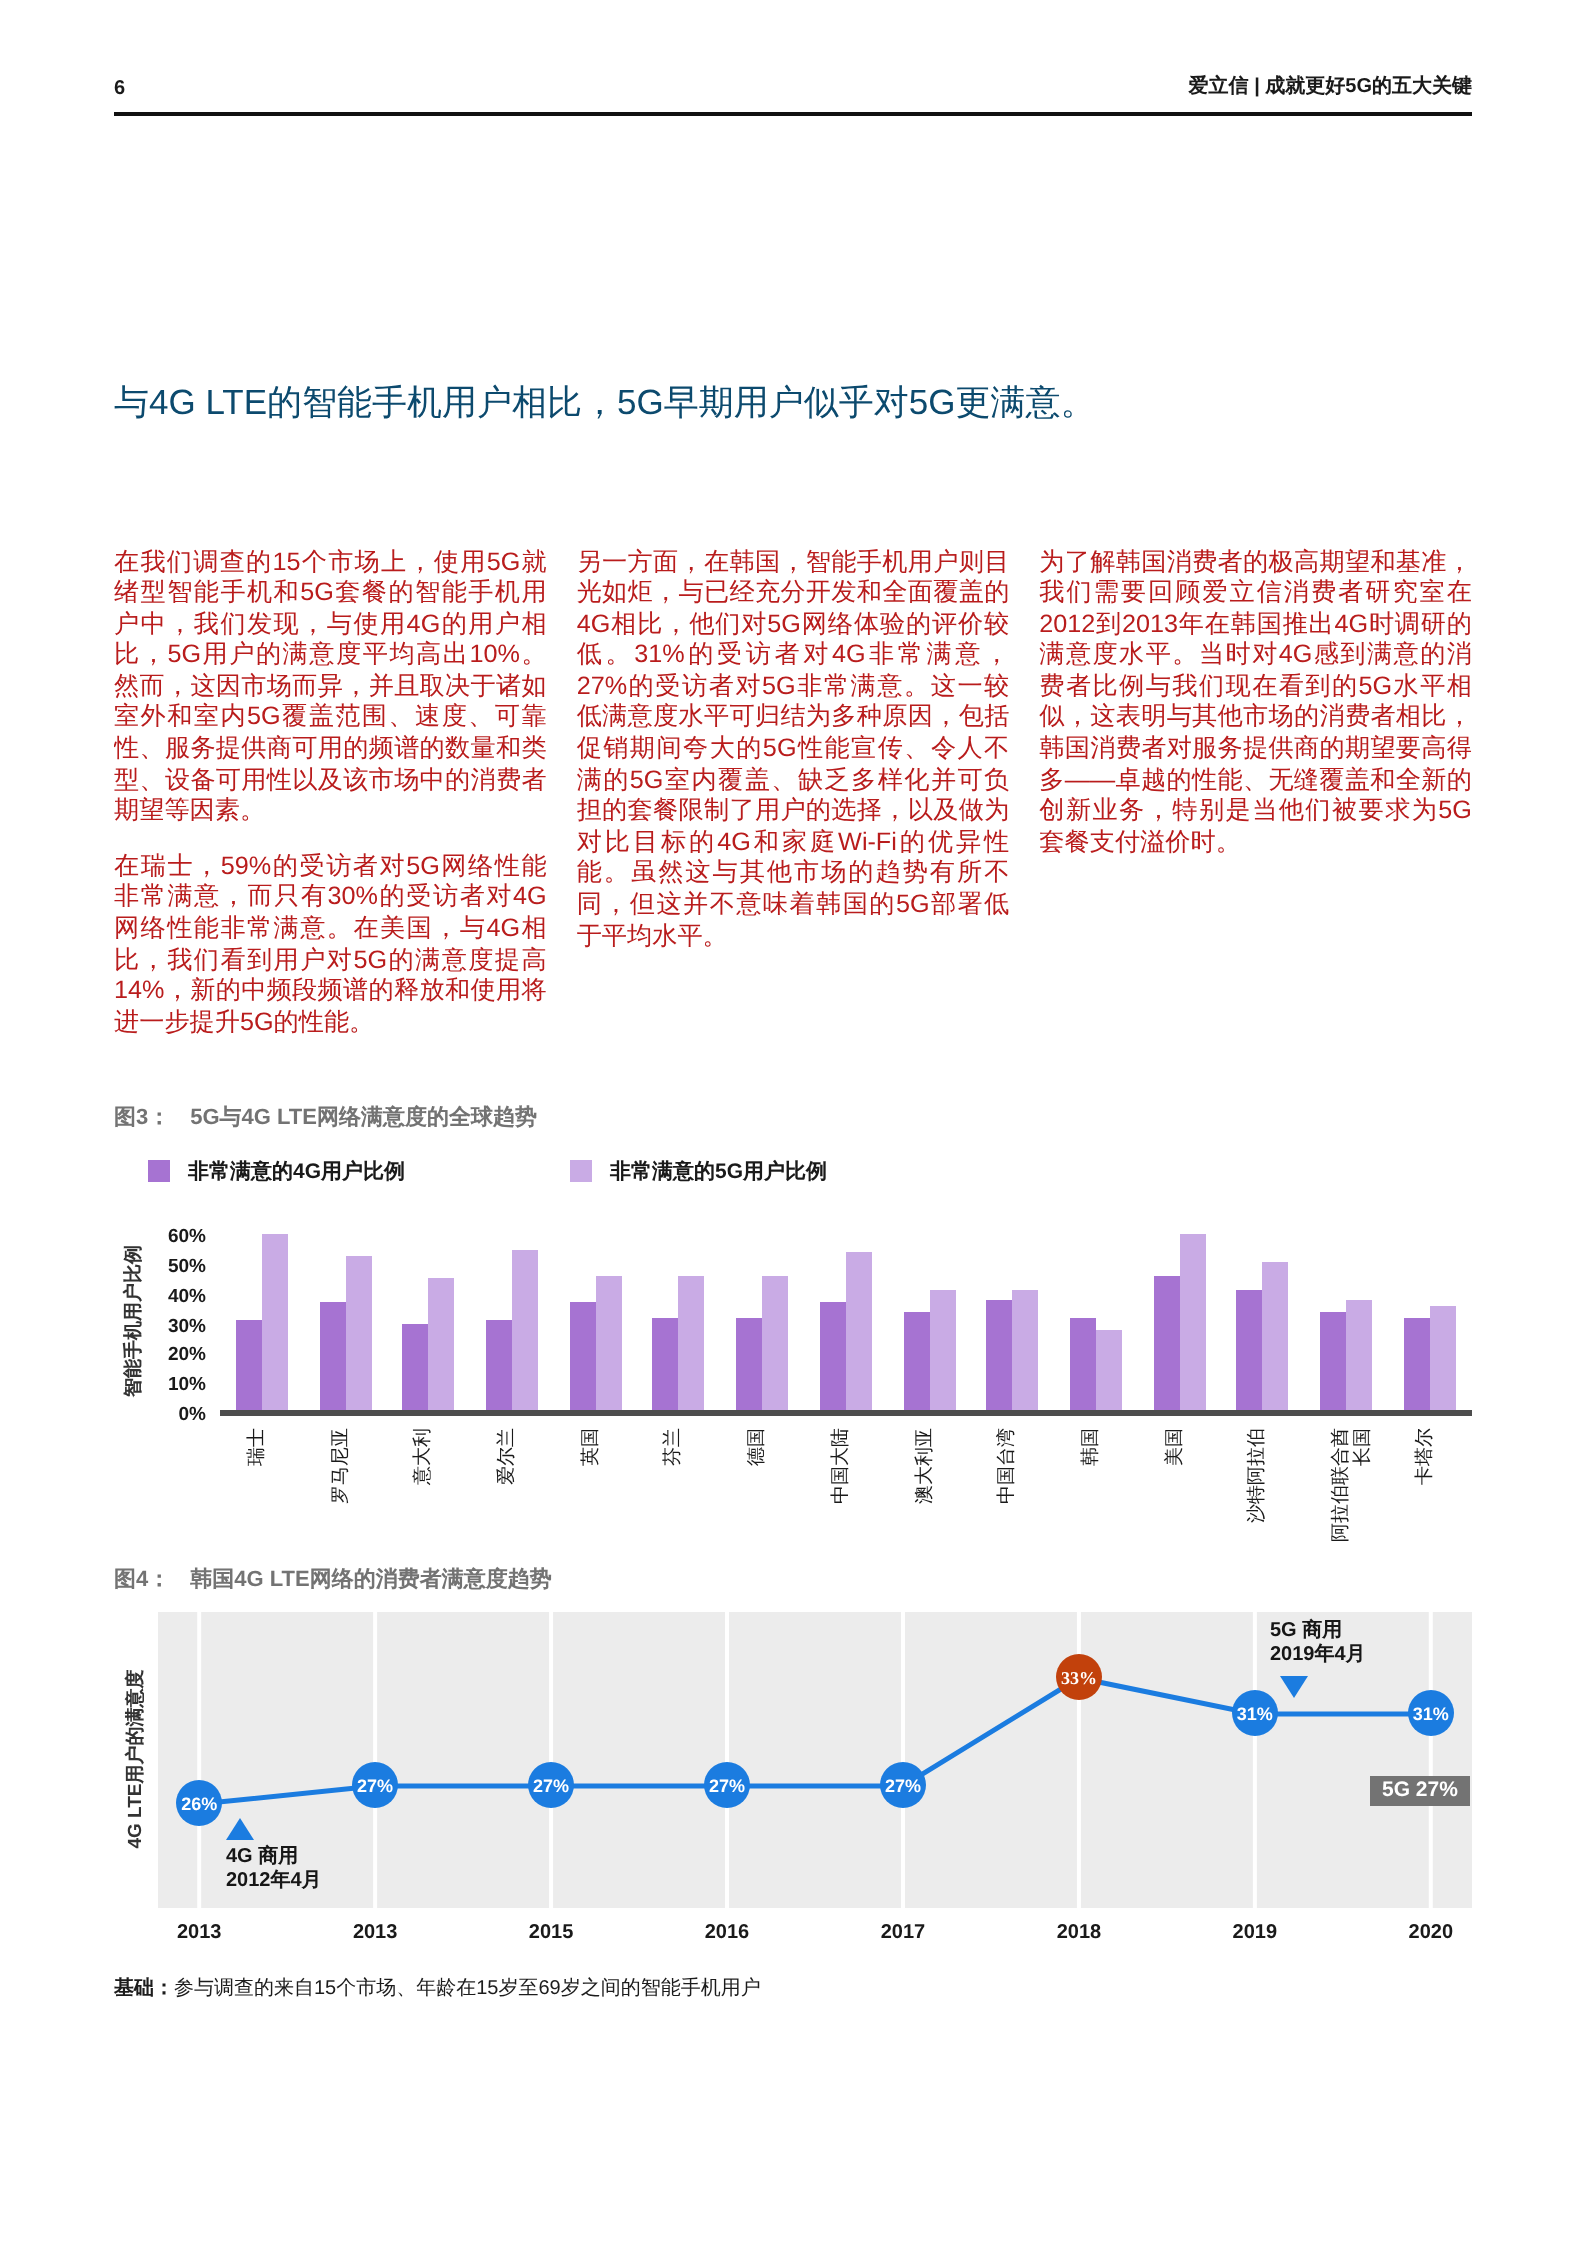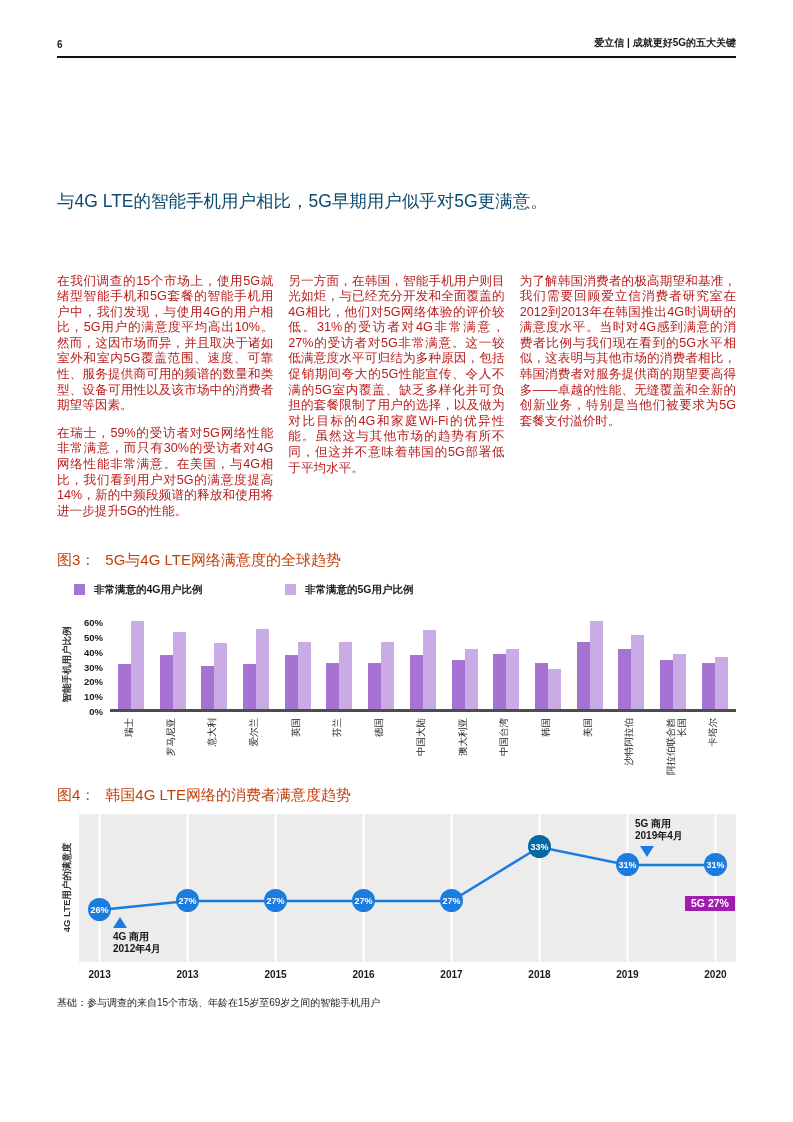--- a/index.html
+++ b/index.html
@@ -18,21 +18,21 @@
   
   .doc-title { margin-top:18px; font-size:31px; font-weight:400; letter-spacing:.3px; color:#161616; }
   .subtitle { margin-top:131px; font-size:17.5px; line-height:1.4; color:#0c4a6e; font-weight:400; }
 
   
   .columns { display:flex; gap:15px; margin-top:60px; height:277px; overflow:hidden; }
   .col { flex:1; font-size:12.6px; line-height:15.6px; text-align:justify; color:#b91c1c; }
   .col p { margin:0 0 12px 0; }
 
   
-  .fig-title { font-size:15px; font-weight:400; color:#c2410c; }
+  .fig-title { font-size:11px; font-weight:700; color:#737373; }
   .fig-label { margin-right:10px; }
 
   
   .legend { display:flex; margin-top:13px; padding-left:17px; font-size:10.5px; font-weight:700; }
   .legend-item { display:flex; align-items:center; }
   .legend-item:first-child { width:211px; }
   .swatch { width:11px; height:11px; margin-right:9px; }
 
   
   .bar-chart { display:flex; margin-top:20px; }
@@ -67,21 +67,21 @@
   .tri-down { width:0; height:0; border-left:7px solid transparent; border-right:7px solid transparent;
     border-top:11px solid #1b7ce0; margin-top:3px; margin-left:5px; }
   .badge-5g { position:absolute; color:#fff; font-size:10.5px; font-weight:700;
     padding:1px 6px 2px 6px; white-space:nowrap; }
   .line-xlabels { position:relative; margin-left:22px; width:657px; height:14px; margin-top:7px;
     font-size:10px; font-weight:700; }
   .line-xlabel { position:absolute; width:44px; text-align:center; }
 
   
   .footnote { margin-top:13px; font-size:10px; line-height:14.5px; color:#1c1c1c; }
-  .fn-label { font-weight:400; }
+  .fn-label { font-weight:700; }
 </style>
 </head>
 <body>
 
 <div class="page">
 
   <div class="header-row">
     <span>6</span>
     <span>爱立信 | 成就更好5G的五大关键</span>
   </div>
@@ -270,27 +270,27 @@
         <div>4G 商用</div>
         <div>2012年4月</div>
       </div>
 
       <div class="ann" id="ann-5g" style="left: 556px; top: 4px;">
         <div>5G 商用</div>
         <div>2019年4月</div>
         <div class="tri-down"></div>
       </div>
 
-      <div class="badge-5g" id="badge-5g" style="left: 606px; top: 82px; background: #a21caf;">5G 27%</div>
+      <div class="badge-5g" id="badge-5g" style="left: 606px; top: 82px; background: #737373;">5G 27%</div>
     <div class="point" style="background: rgb(27, 124, 224); left: 9.1px; top: 84.5px;">26%</div>
         <div class="point" style="background: rgb(27, 124, 224); left: 97.0714px; top: 75.5px;">27%</div>
         <div class="point" style="background: rgb(27, 124, 224); left: 185.043px; top: 75.5px;">27%</div>
         <div class="point" style="background: rgb(27, 124, 224); left: 273.014px; top: 75.5px;">27%</div>
         <div class="point" style="background: rgb(27, 124, 224); left: 360.986px; top: 75.5px;">27%</div>
-        <div class="point" style="background: #0369a1; left: 448.957px; top: 21.5px;">33%</div>
+        <div class="point" style="background: #c2410c; left: 448.957px; top: 21.5px; font-family: Liberation Serif, serif;">33%</div>
         <div class="point" style="background: rgb(27, 124, 224); left: 536.929px; top: 39.5px;">31%</div>
         <div class="point" style="background: rgb(27, 124, 224); left: 624.9px; top: 39.5px;">31%</div>
       </div>
   </div>
   <div class="line-xlabels" id="line-xlabels">
       <span class="line-xlabel" style="left: -1.4px;">2013</span>
       <span class="line-xlabel" style="left: 86.5714px;">2013</span>
       <span class="line-xlabel" style="left: 174.543px;">2015</span>
       <span class="line-xlabel" style="left: 262.514px;">2016</span>
       <span class="line-xlabel" style="left: 350.486px;">2017</span>

